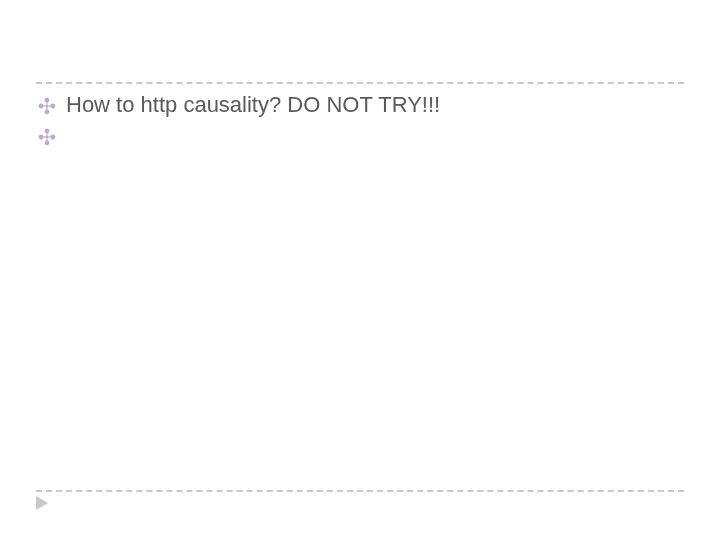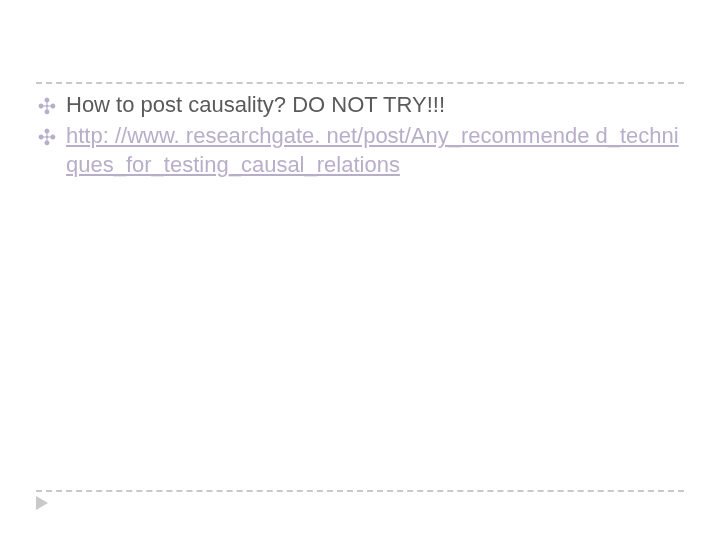--- a/index.html
+++ b/index.html
@@ -69,23 +69,22 @@
 </style>
 </head>
 <body>
 
 <div class="slide">
   <div class="rule rule-top"></div>
 
   <div class="content">
     <div class="item">
       <span class="bullet">✣</span>
-      <span>How to post causality? DO NOT TRY!!!</span>
+      <span>How to http causality? DO NOT TRY!!!</span>
     </div>
     <div class="item">
       <span class="bullet">✣</span>
-      <span class="link">http: //www. researchgate. net/post/Any_recommende d_techniques_for_testing_causal_relations</span>
     </div>
   </div>
 
   <div class="rule rule-bottom"></div>
   <div class="corner-arrow"></div>
 </div>
 
 </body></html>

